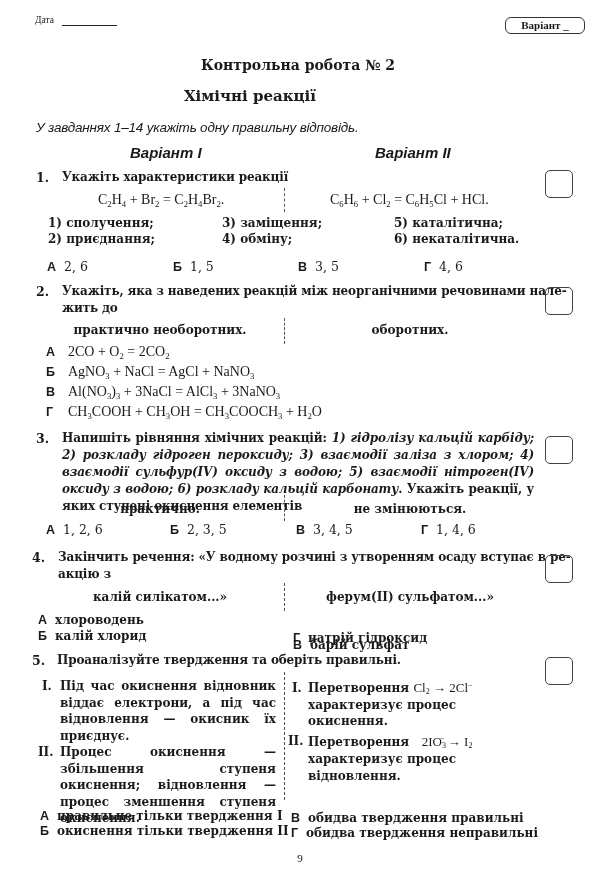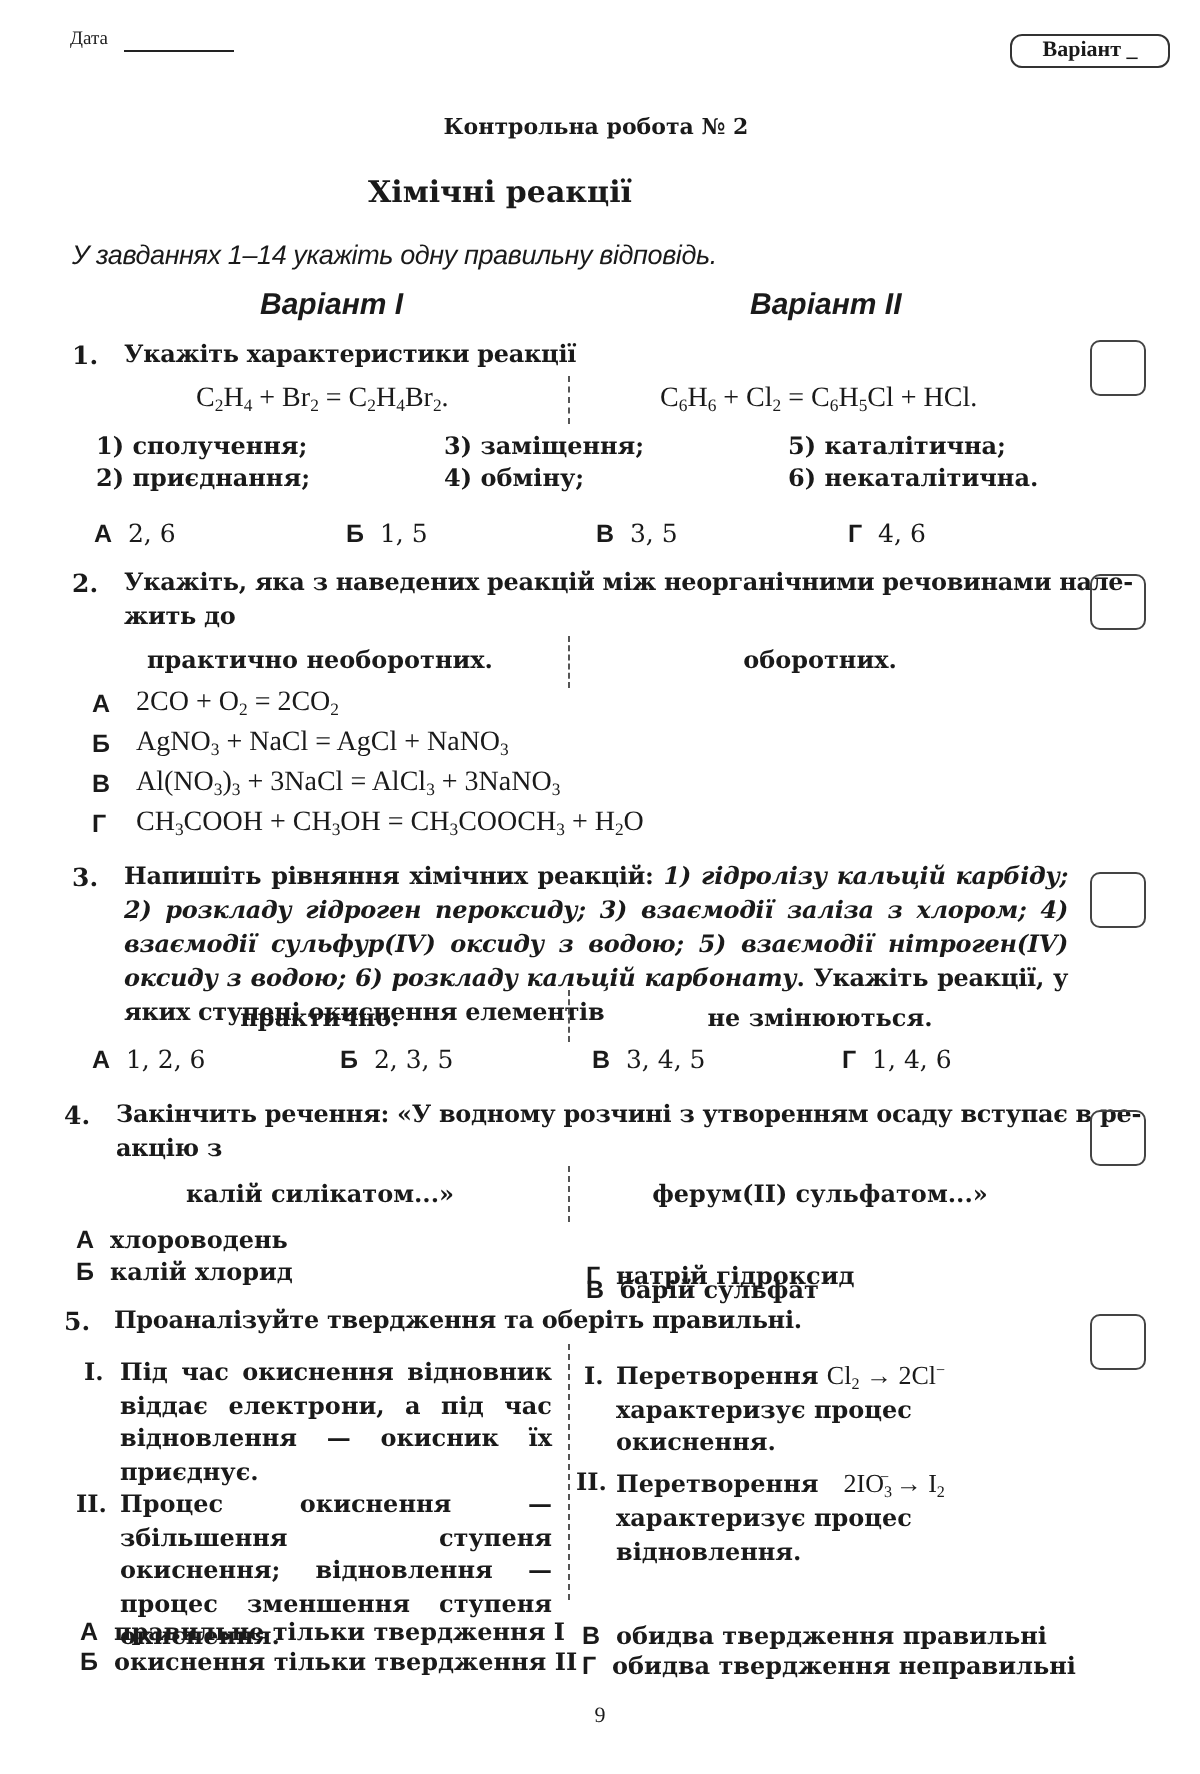--- a/index.html
+++ b/index.html
@@ -7,21 +7,21 @@
   body { position: relative; font-family: "DejaVu Serif", serif; color: #1a1a1a; font-size: 12.5px; }
   .abs { position: absolute; }
   sub { font-size: 0.62em; vertical-align: -0.3em; line-height: 0; }
   sup { font-size: 0.62em; vertical-align: 0.55em; line-height: 0; }
 
   #date-label { left: 35px; top: 15px; font-size: 9.5px; font-family: "Liberation Serif", serif; }
   #date-line { left: 62px; top: 25px; width: 55px; border-bottom: 1px solid #222; }
   #variant-badge { left: 505px; top: 17px; width: 80px; height: 17px; border: 1.3px solid #333; border-radius: 6px;
     font-family: "Liberation Serif", serif; font-weight: bold; font-size: 11px; text-align: center; line-height: 15px; }
 
-  #page-title { left: 0; width: 596px; top: 57px; text-align: center; font-size: 11px; font-weight: bold; }
+  #page-title { left: 0; width: 596px; top: 57px; text-align: center; font-size: 14px; font-weight: bold; }
   #page-subtitle { left: 0; width: 500px; top: 87px; text-align: center; font-size: 15px; font-weight: bold; }
 
   #instruction { left: 36px; top: 120px; font-family: "Liberation Sans", sans-serif; font-style: italic; font-size: 13.5px; letter-spacing: -0.2px; }
   .variant-head { top: 144px; font-family: "Liberation Sans", sans-serif; font-style: italic; font-weight: bold; font-size: 15px; }
   #variant-1-head { left: 130px; font-style: italic; }
   #variant-2-head { left: 375px; }
 
   .qnum { font-weight: bold; font-size: 12.5px; }
   .qtext { font-weight: bold; font-size: 12px; line-height: 17px; letter-spacing: -0.15px; }
   .answer-box { width: 28px; height: 28px; border: 1.3px solid #444; border-radius: 5px; left: 545px; }

